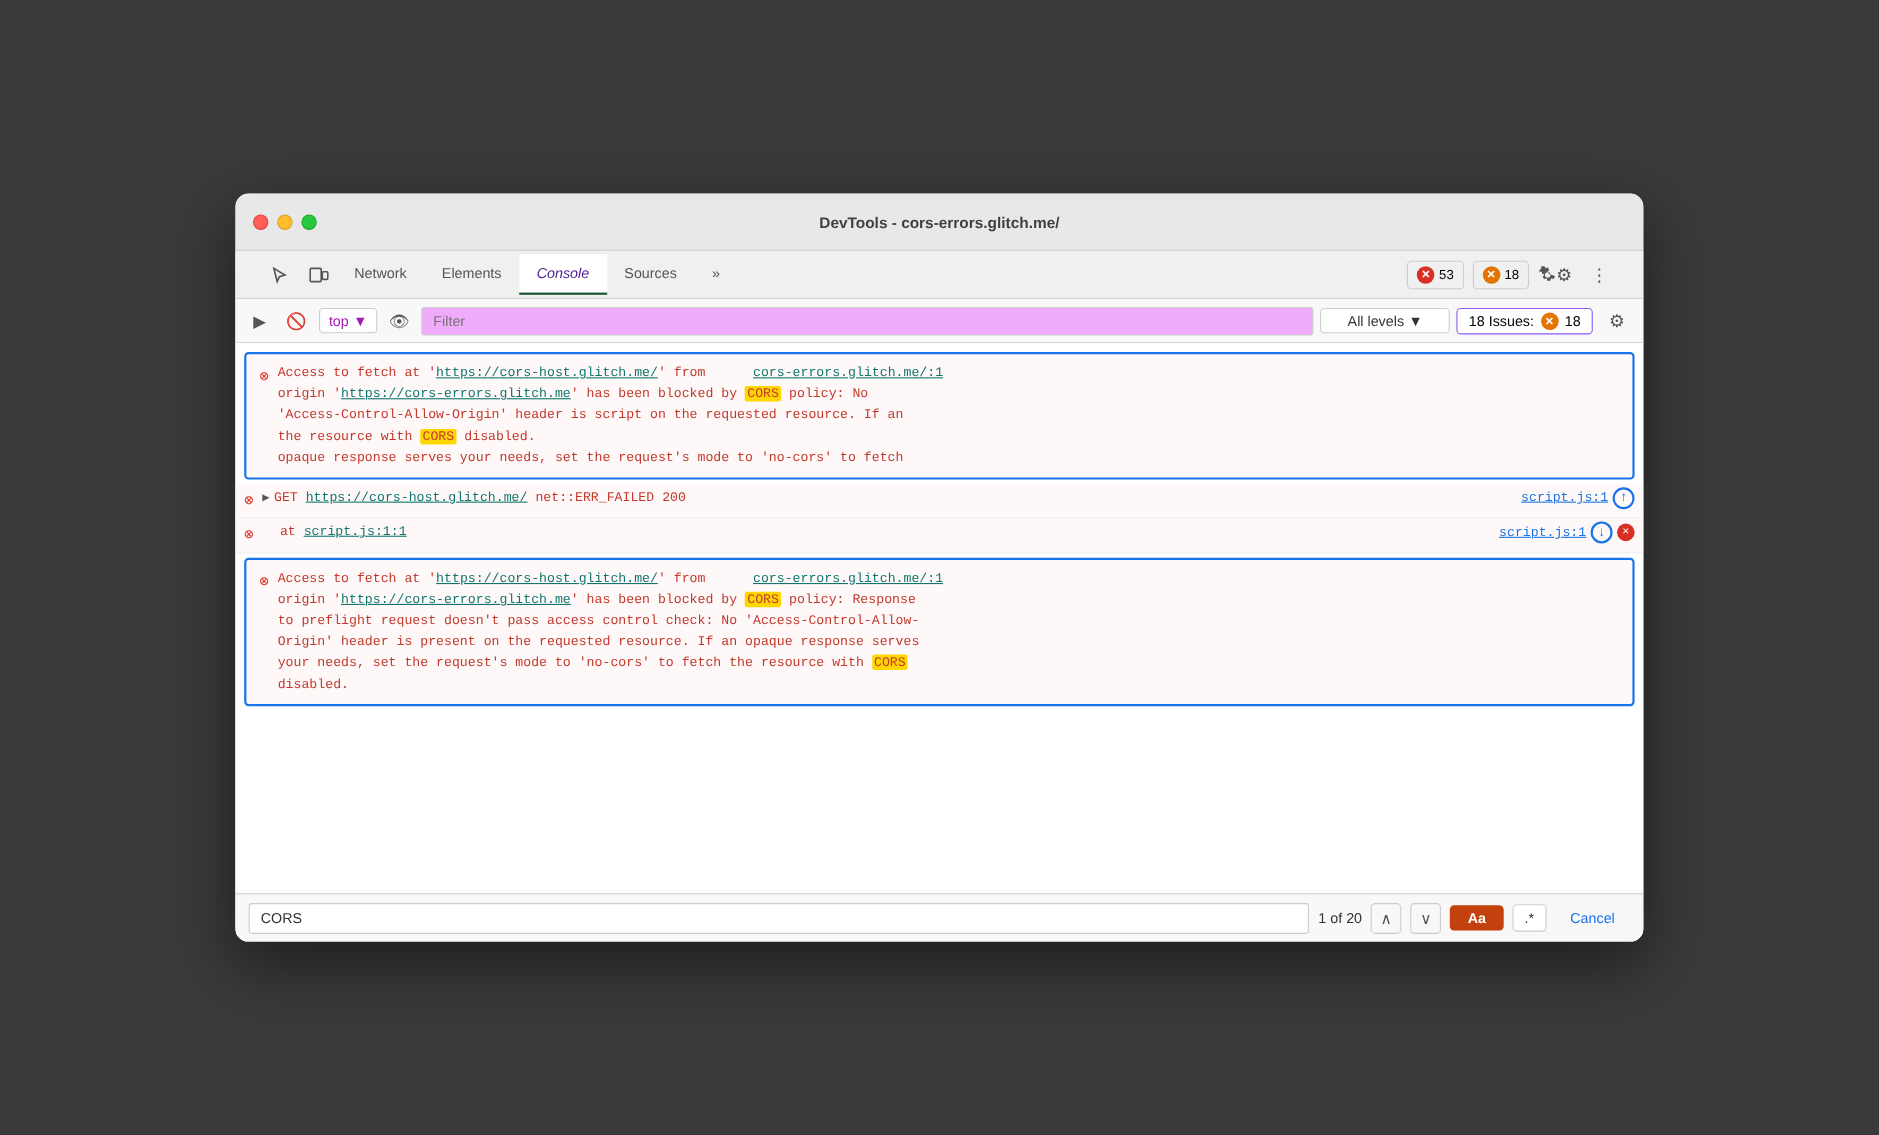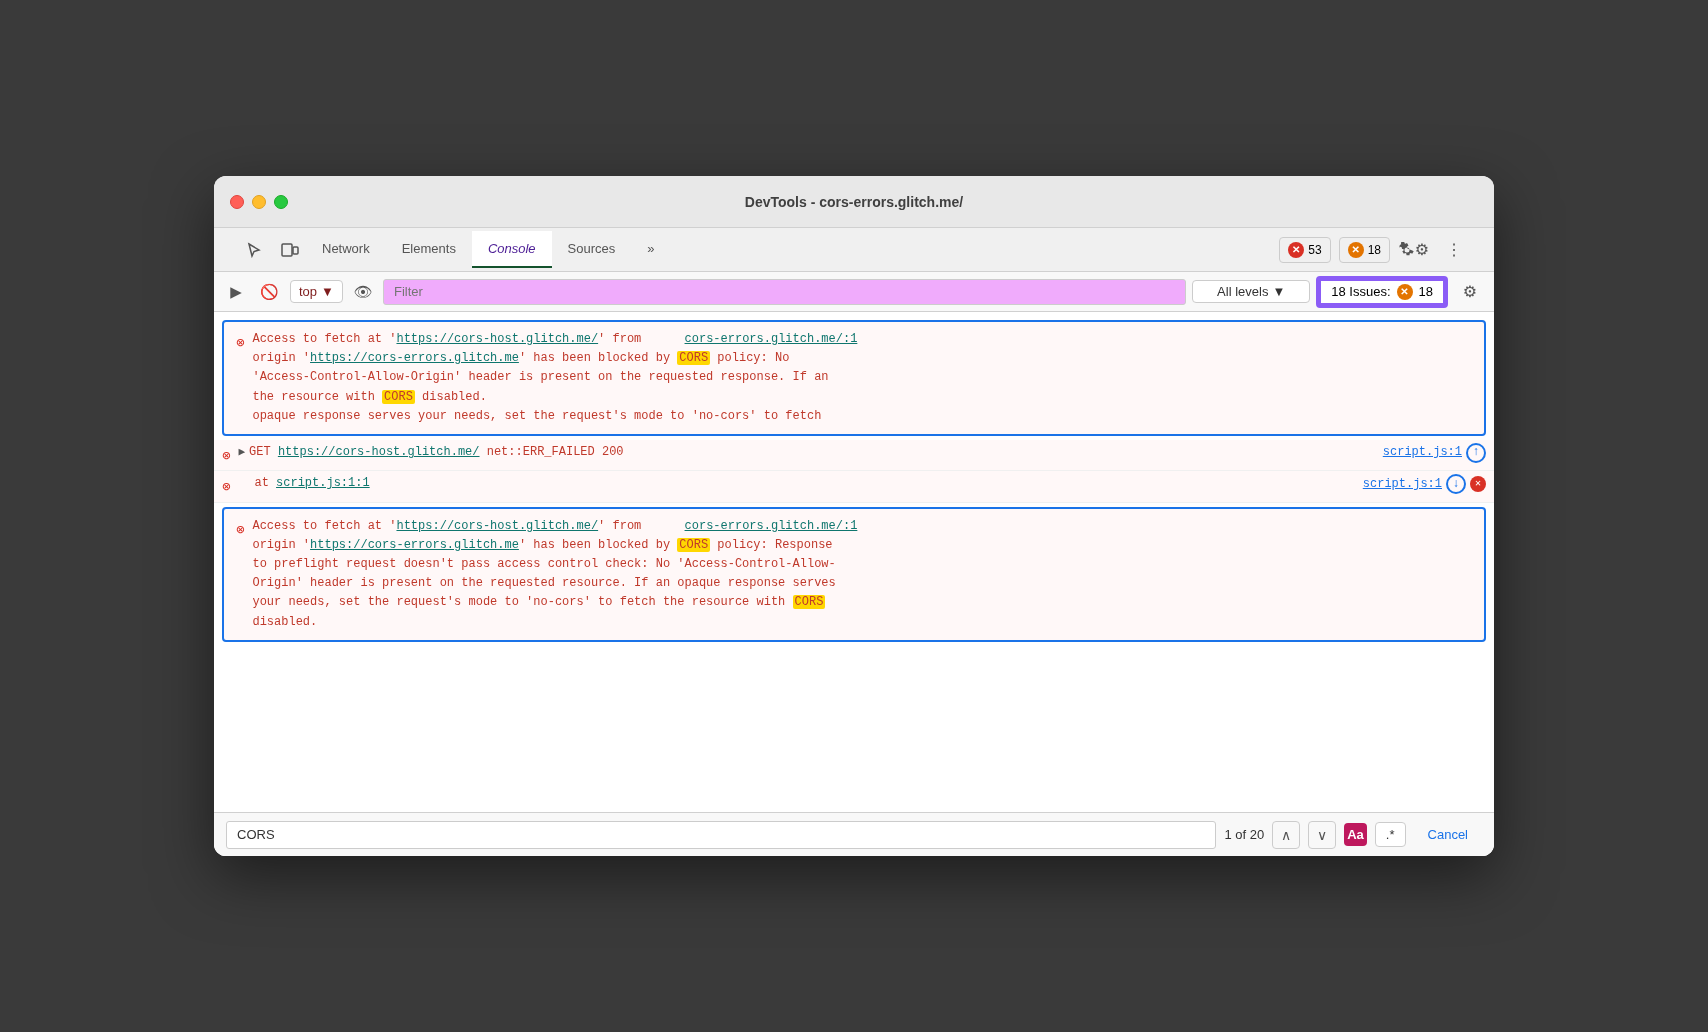--- a/index.html
+++ b/index.html
@@ -163,21 +163,21 @@
     .top-select {
       display: flex;
       align-items: center;
       gap: 4px;
       padding: 3px 8px;
       background: #fff;
       border: 1px solid #ccc;
       border-radius: 4px;
       cursor: pointer;
       font-size: 13px;
-      color: #7f1d1d;
+      color: #a21caf;
     }
     .filter-input {
       flex: 1;
       height: 26px;
       padding: 0 10px;
       border: 1px solid #ccc;
       border-radius: 3px;
       font-size: 13px;
       color: #333;
       background: #f0abfc;
@@ -193,21 +193,21 @@
       border-radius: 4px;
       cursor: pointer;
       font-size: 13px;
       color: #333;
     }
     .issues-badge {
       display: flex;
       align-items: center;
       gap: 6px;
       padding: 3px 10px;
-      border: 5px solid #8b5cf6;
+      border: 1px solid #8b5cf6;
       border-radius: 4px;
       font-size: 13px;
       cursor: pointer;
       background: #fff;
     }
     
     .console-content {
       background: #fff;
       flex: 1;
       overflow-y: auto;
@@ -289,22 +289,22 @@
       color: #333;
       background: #fff;
       outline: none;
     }
     .search-count {
       font-size: 13px;
       color: #333;
       white-space: nowrap;
     }
     .search-toggle-btn {
-      padding: 4px 3px;
-      background: #be185d;
+      padding: 4px 16px;
+      background: #c2410c;
       color: #fff;
       border: none;
       border-radius: 4px;
       cursor: pointer;
       font-size: 13px;
       font-weight: 600;
     }
     .search-toggle-btn-inactive {
       padding: 4px 10px;
       background: #fff;
@@ -435,21 +435,21 @@
       <div class="console-row error-highlighted">
         <span class="error-icon">⊗</span>
         <div class="error-text">
           <div>
             Access to fetch at '<span class="source-link">https://cors-host.glitch.me/</span>' from&nbsp;&nbsp;&nbsp;&nbsp;&nbsp;
             <span class="source-link">cors-errors.glitch.me/:1</span>
           </div>
           <div>
             origin '<span class="source-link">https://cors-errors.glitch.me</span>' has been blocked by <span class="cors-highlight">CORS</span> policy: No
           </div>
-          <div>'Access-Control-Allow-Origin' header is present on the requested response. If an</div>
+          <div>'Access-Control-Allow-Origin' header is script on the requested resource. If an</div>
           <div>the resource with <span class="cors-highlight">CORS</span> disabled.</div>
           <div>opaque response serves your needs, set the request's mode to 'no-cors' to fetch</div>
         </div>
       </div>
 
       <div class="console-row error-plain">
         <span class="error-icon">⊗</span>
         <div class="error-text" style="flex:1;">
           <span class="expand-arrow">▶</span>GET <span class="source-link">https://cors-host.glitch.me/</span> net::ERR_FAILED 200
         </div>

